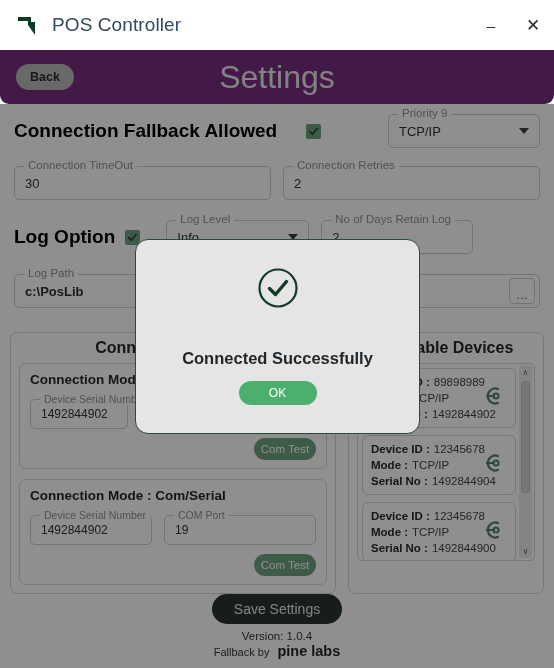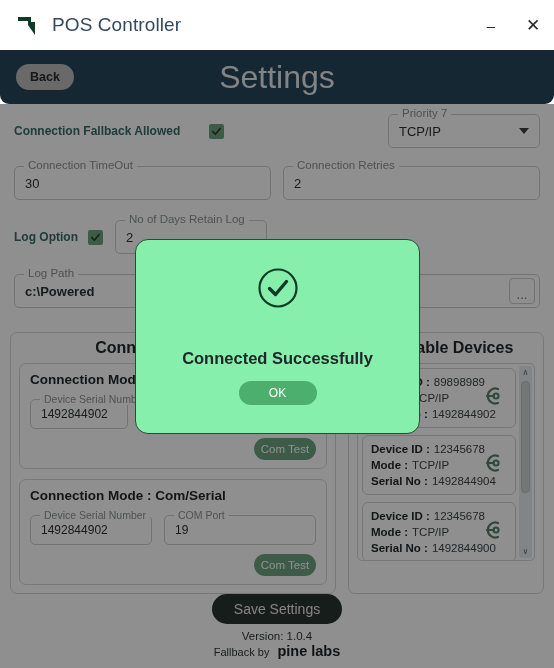--- a/index.html
+++ b/index.html
@@ -47,21 +47,21 @@
     display: flex; align-items: center; justify-content: center;
     color: #2b2b2b; font-size: 17px; line-height: 1;
     cursor: default; user-select: none;
   }
   .win-btn.min { font-size: 15px; }
 
   
   .header {
     position: absolute; left: 0; top: 50px;
     width: 554px; height: 54px;
-    background: #0c4a6e;
+    background: #a21caf;
     border-bottom-left-radius: 9px;
     border-bottom-right-radius: 9px;
     display: flex; align-items: center;
   }
   .back-btn {
     margin-left: 16px;
     width: 58px; height: 26px;
     border-radius: 13px;
     background: #b9bcb9;
     color: #2a2a2a; font-size: 12.5px; font-weight: 700;
@@ -81,21 +81,21 @@
     width: 554px; height: 564px;
     background: #ffffff;
   }
 
   
   .settings { padding: 10px 14px 0 14px; }
 
   .row { display: flex; align-items: center; }
 
   .bold-label {
-    font-size: 12px; font-weight: 700; color: #0f766e;
+    font-size: 19px; font-weight: 700; color: #000000;
   }
 
   .chk {
     width: 15px; height: 15px;
     background: #4caf6e;
     border-radius: 2px;
     display: inline-flex; align-items: center; justify-content: center;
     flex: 0 0 auto;
   }
   .chk svg { display: block; }
@@ -259,21 +259,21 @@
     font-size: 11px; color: #2f3438;
     display: flex; align-items: baseline; justify-content: center; gap: 8px;
   }
   .powered .brand { font-size: 14.5px; font-weight: 700; color: #1d2226; }
 
   
   .modal {
     position: absolute;
     left: 135px; top: 239px;
     width: 285px; height: 195px;
-    background: #86efac;
+    background: #e5e5e5;
     border: 1px solid #2d4a38;
     border-radius: 13px;
     display: flex; flex-direction: column;
     align-items: center;
     z-index: 50;
   }
   .modal .tick { margin-top: 27px; }
   .modal .msg {
     margin-top: 36px;
     font-size: 16.5px; font-weight: 700; color: #22272b;
@@ -318,21 +318,21 @@
       <div class="settings">
 
         <div class="row" style="margin-bottom:18px;">
           <div class="bold-label">Connection Fallback Allowed</div>
           <div class="chk" style="margin-left:29px;">
             <svg width="11" height="11" viewBox="0 0 12 12">
                 <path d="M2 6.2 L4.7 9 L10 2.7" stroke="#2c3a30" stroke-width="1.8" fill="none" stroke-linecap="round" stroke-linejoin="round"></path>
               </svg>
           </div>
           <div class="field" style="margin-left:auto;width:152px;">
-            <div class="legend">Priority 7</div>
+            <div class="legend">Priority 9</div>
             <div class="value">TCP/IP</div>
             <div class="caret"></div>
           </div>
         </div>
 
         <div class="row" style="gap:12px;margin-bottom:20px;">
           <div class="field" style="flex:1;">
             <div class="legend">Connection TimeOut</div>
             <div class="value">30</div>
           </div>
@@ -342,30 +342,35 @@
           </div>
         </div>
 
         <div class="row" style="margin-bottom:20px;">
           <div class="bold-label">Log Option</div>
           <div class="chk" style="margin-left:10px;">
             <svg width="11" height="11" viewBox="0 0 12 12">
                 <path d="M2 6.2 L4.7 9 L10 2.7" stroke="#2c3a30" stroke-width="1.8" fill="none" stroke-linecap="round" stroke-linejoin="round"></path>
               </svg>
           </div>
+          <div class="field" style="margin-left:26px;width:143px;">
+            <div class="legend">Log Level</div>
+            <div class="value">Info</div>
+            <div class="caret"></div>
+          </div>
           <div class="field" style="margin-left:12px;width:152px;">
             <div class="legend">No of Days Retain Log</div>
             <div class="value">2</div>
           </div>
         </div>
 
         <div class="row">
           <div class="field" style="flex:1;gap:32px;">
             <div class="legend">Log Path</div>
-            <div class="value" style="font-weight:700;">c:\Powered</div>
+            <div class="value" style="font-weight:700;">c:\PosLib</div>
             <div style="margin-left:auto;margin-right:4px;">
               <div class="ellipsis-btn">...</div>
             </div>
           </div>
         </div>
 
       </div>
 
       <div class="panels" style="margin-top:18px;">
 

